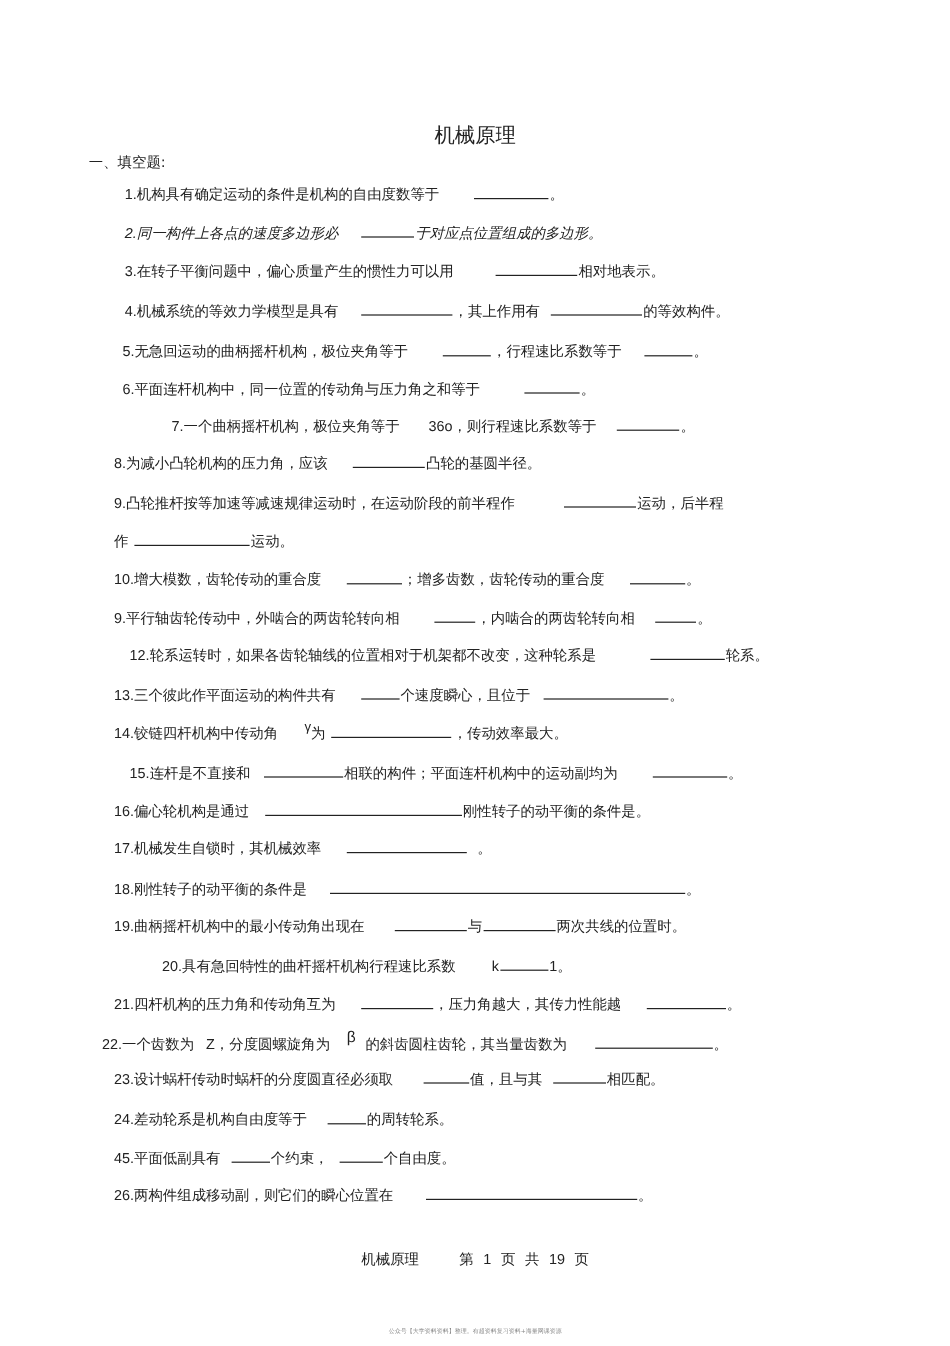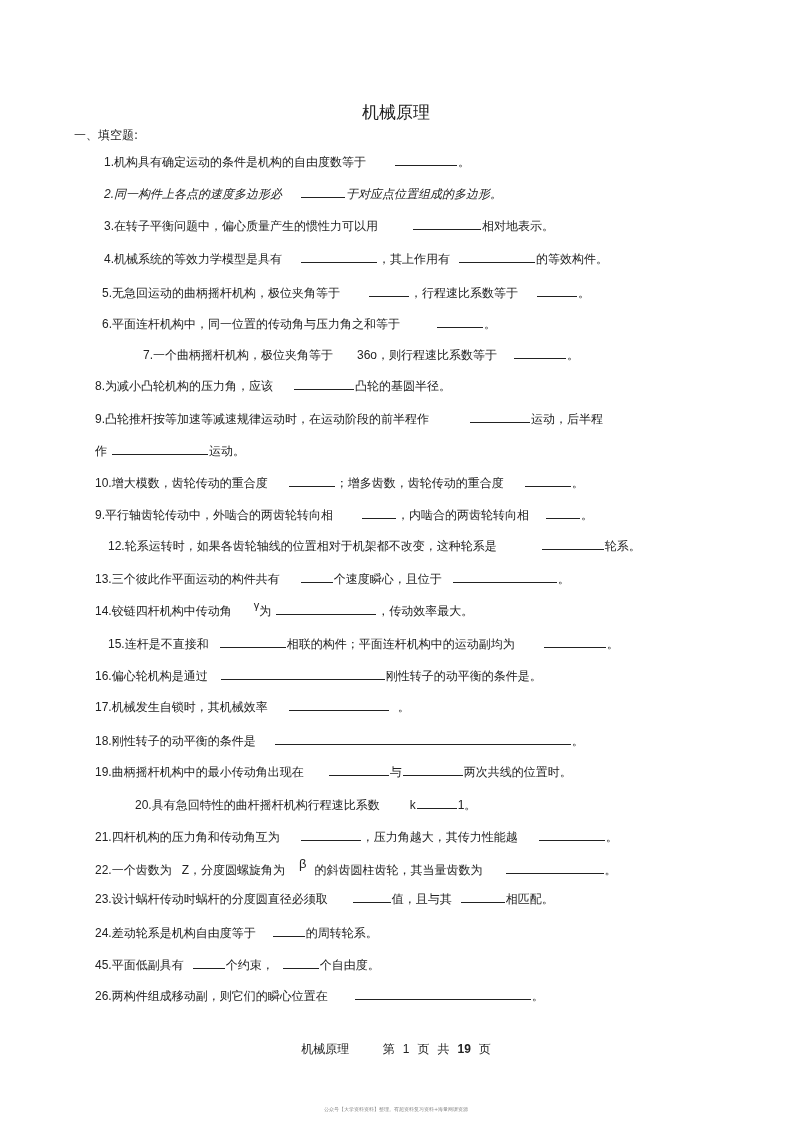--- a/index.html
+++ b/index.html
@@ -123,21 +123,21 @@
 </div>
 
 <div class="q" style="left:95px;top:797px;margin-left:40px;">
   <span class="num">20.</span><span>具有急回特性的曲杆摇杆机构行程速比系数</span><span class="gap" style="width:30px"></span><span class="sym">k</span><span class="blank" style="width:40px"></span><span class="sym">1。</span>
 </div>
 
 <div class="q" style="left:95px;top:829px;text-align:center;">
   <span class="num">21.</span><span>四杆机构的压力角和传动角互为</span><span class="gap" style="width:20px"></span><span class="blank" style="width:60px"></span><span>，压力角越大，其传力性能越</span><span class="gap" style="width:20px"></span><span class="blank" style="width:66px"></span><span>。</span>
 </div>
 
-<div class="q" style="left:95px;top:862px;">
+<div class="q" style="left:85px;top:862px;">
   <span class="num">22.</span><span>一个齿数为</span><span class="gap" style="width:10px"></span><span class="sym">Z</span><span>，分度圆螺旋角为</span><span class="gap" style="width:14px"></span><span class="sym sup" style="font-size:13px;">β</span><span class="gap" style="width:8px"></span><span>的斜齿圆柱齿轮，其当量齿数为</span><span class="gap" style="width:22px"></span><span class="blank" style="width:98px"></span><span>。</span>
 </div>
 
 <div class="q" style="left:95px;top:891px;">
   <span class="num">23.</span><span>设计蜗杆传动时蜗杆的分度圆直径必须取</span><span class="gap" style="width:24px"></span><span class="blank" style="width:38px"></span><span>值，且与其</span><span class="gap" style="width:8px"></span><span class="blank" style="width:44px"></span><span>相匹配。</span>
 </div>
 
 <div class="q" style="left:95px;top:925px;">
   <span class="num">24.</span><span>差动轮系是机构自由度等于</span><span class="gap" style="width:16px"></span><span class="blank" style="width:32px"></span><span>的周转轮系。</span>
 </div>
@@ -146,16 +146,16 @@
   <span class="num">45.</span><span>平面低副具有</span><span class="gap" style="width:8px"></span><span class="blank" style="width:32px"></span><span>个约束，</span><span class="gap" style="width:8px"></span><span class="blank" style="width:36px"></span><span>个自由度。</span>
 </div>
 
 <div class="q" style="left:95px;top:988px;">
   <span class="num">26.</span><span>两构件组成移动副，则它们的瞬心位置在</span><span class="gap" style="width:26px"></span><span class="blank" style="width:176px"></span><span>。</span>
 </div>
 
 <div class="footer">
   <span>机械原理</span>
   <span class="gap" style="width:6px"></span>
-  <span>第</span><span class="num" style="font-family:'Liberation Sans',sans-serif;">1</span><span>页</span><span>共</span><span style="font-family:'Liberation Sans',sans-serif;font-weight:bold;">19</span><span>页</span>
+  <span>第</span><span class="num" style="font-family:'Liberation Sans',sans-serif;">1</span><span>页</span><span>共</span><span style="font-family:'Liberation Sans',sans-serif;">19</span><span>页</span>
 </div>
 
 <div class="watermark">公众号【大学资料资料】整理。有超资料复习资料+海量网课资源</div>
 
 </body></html>

